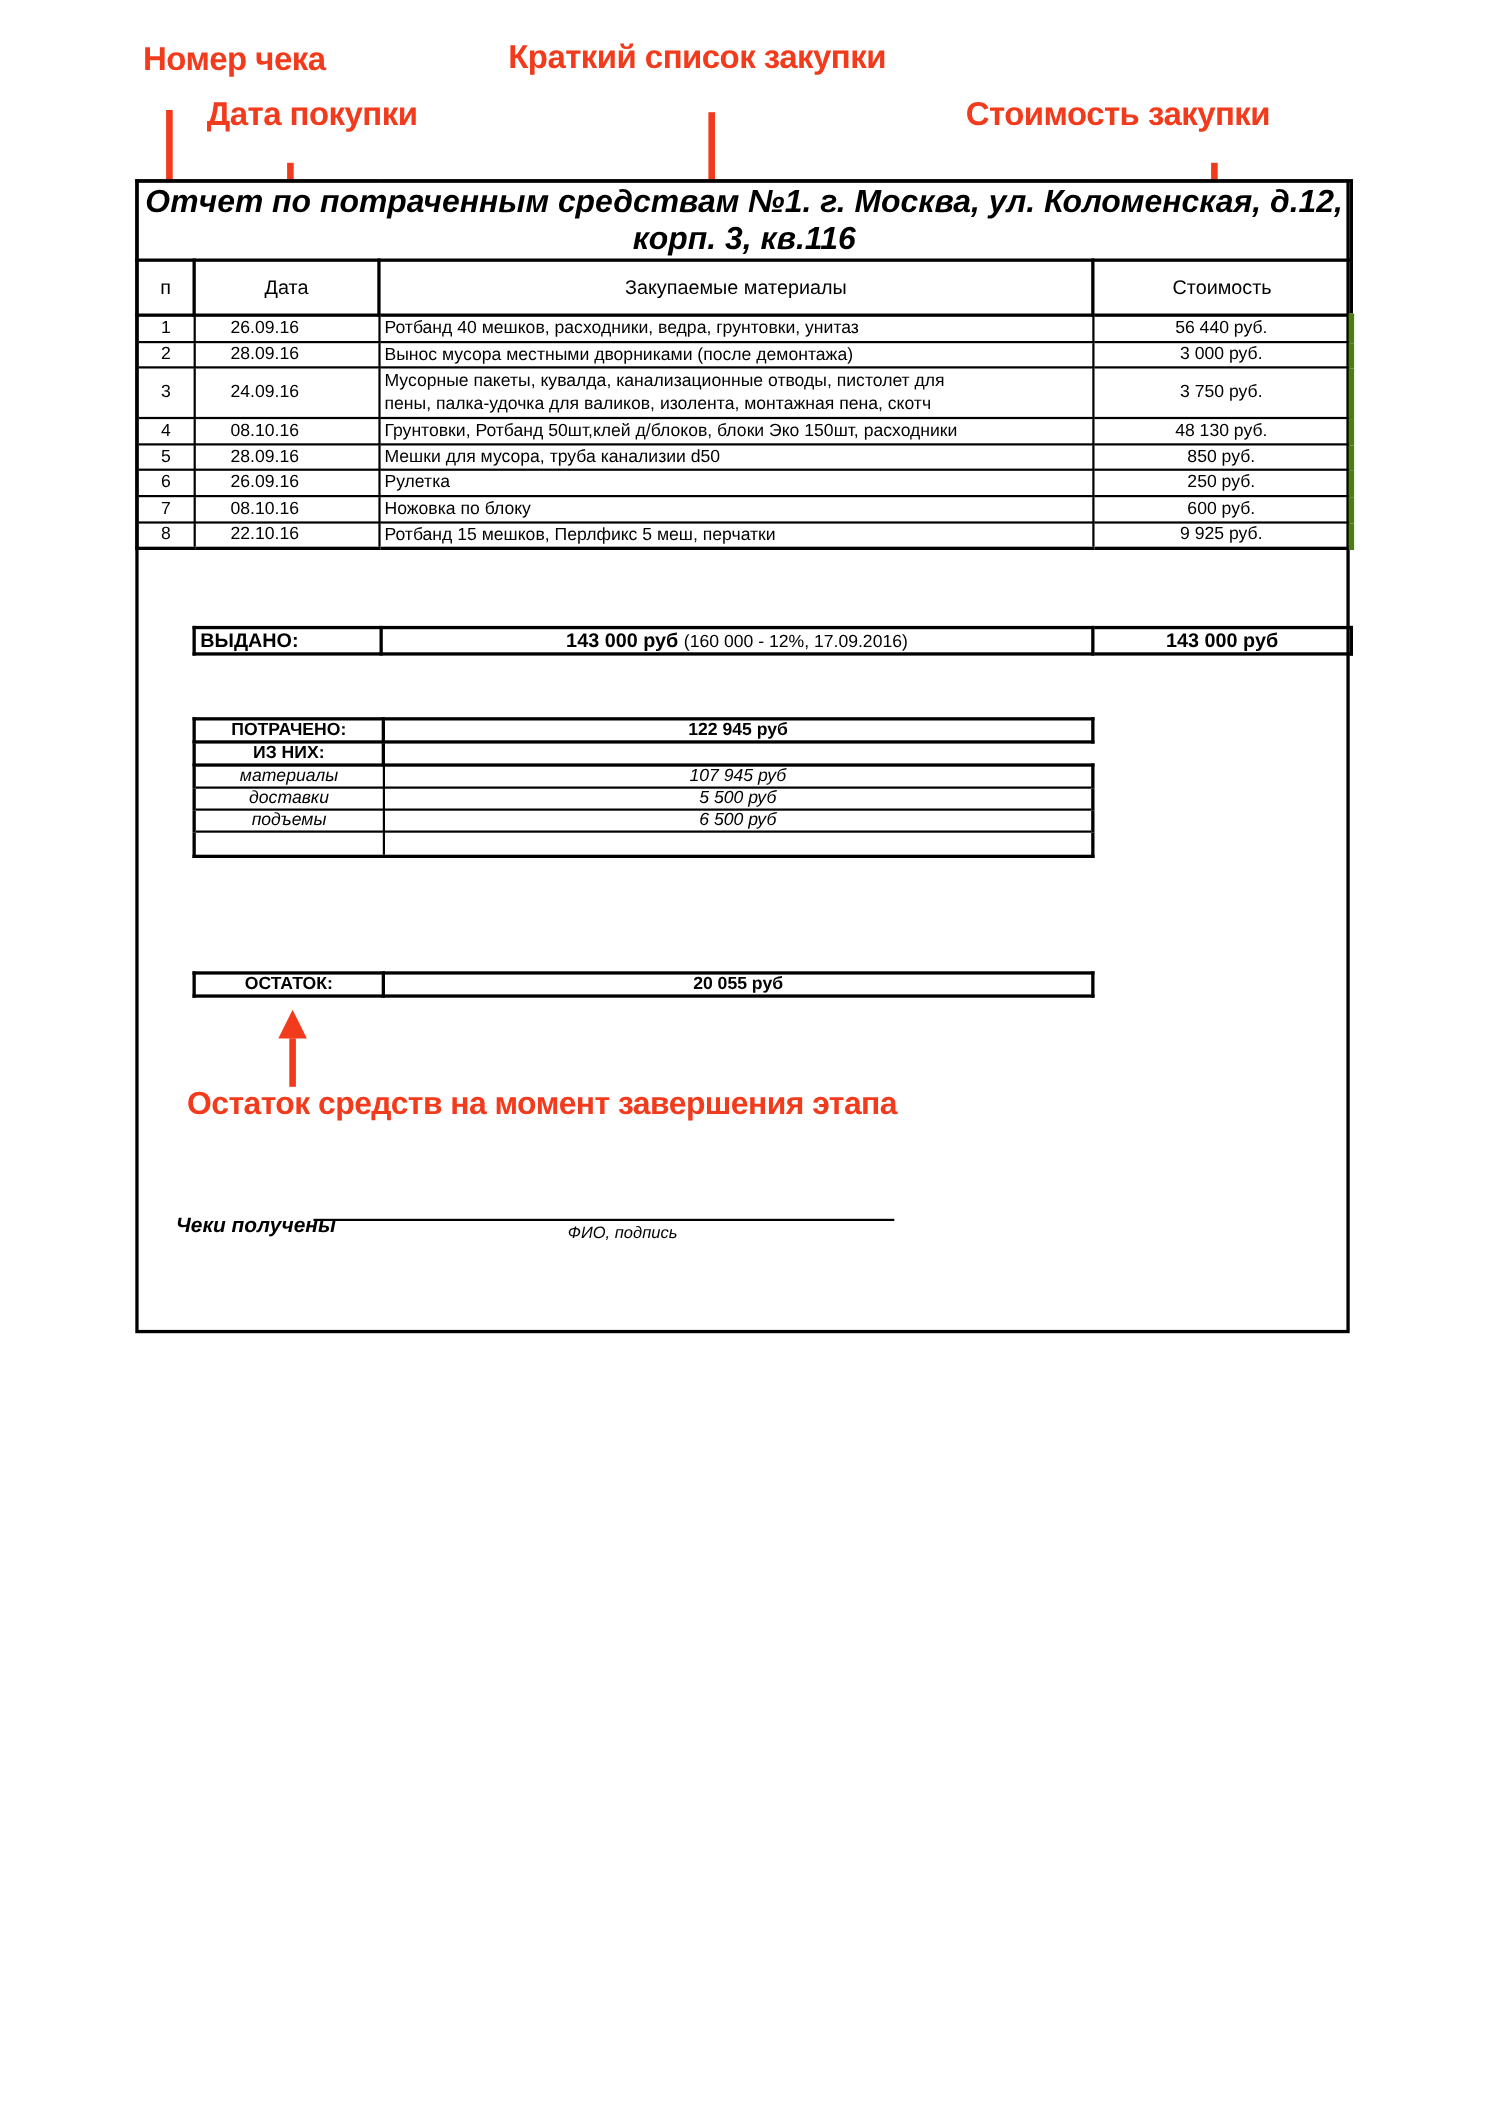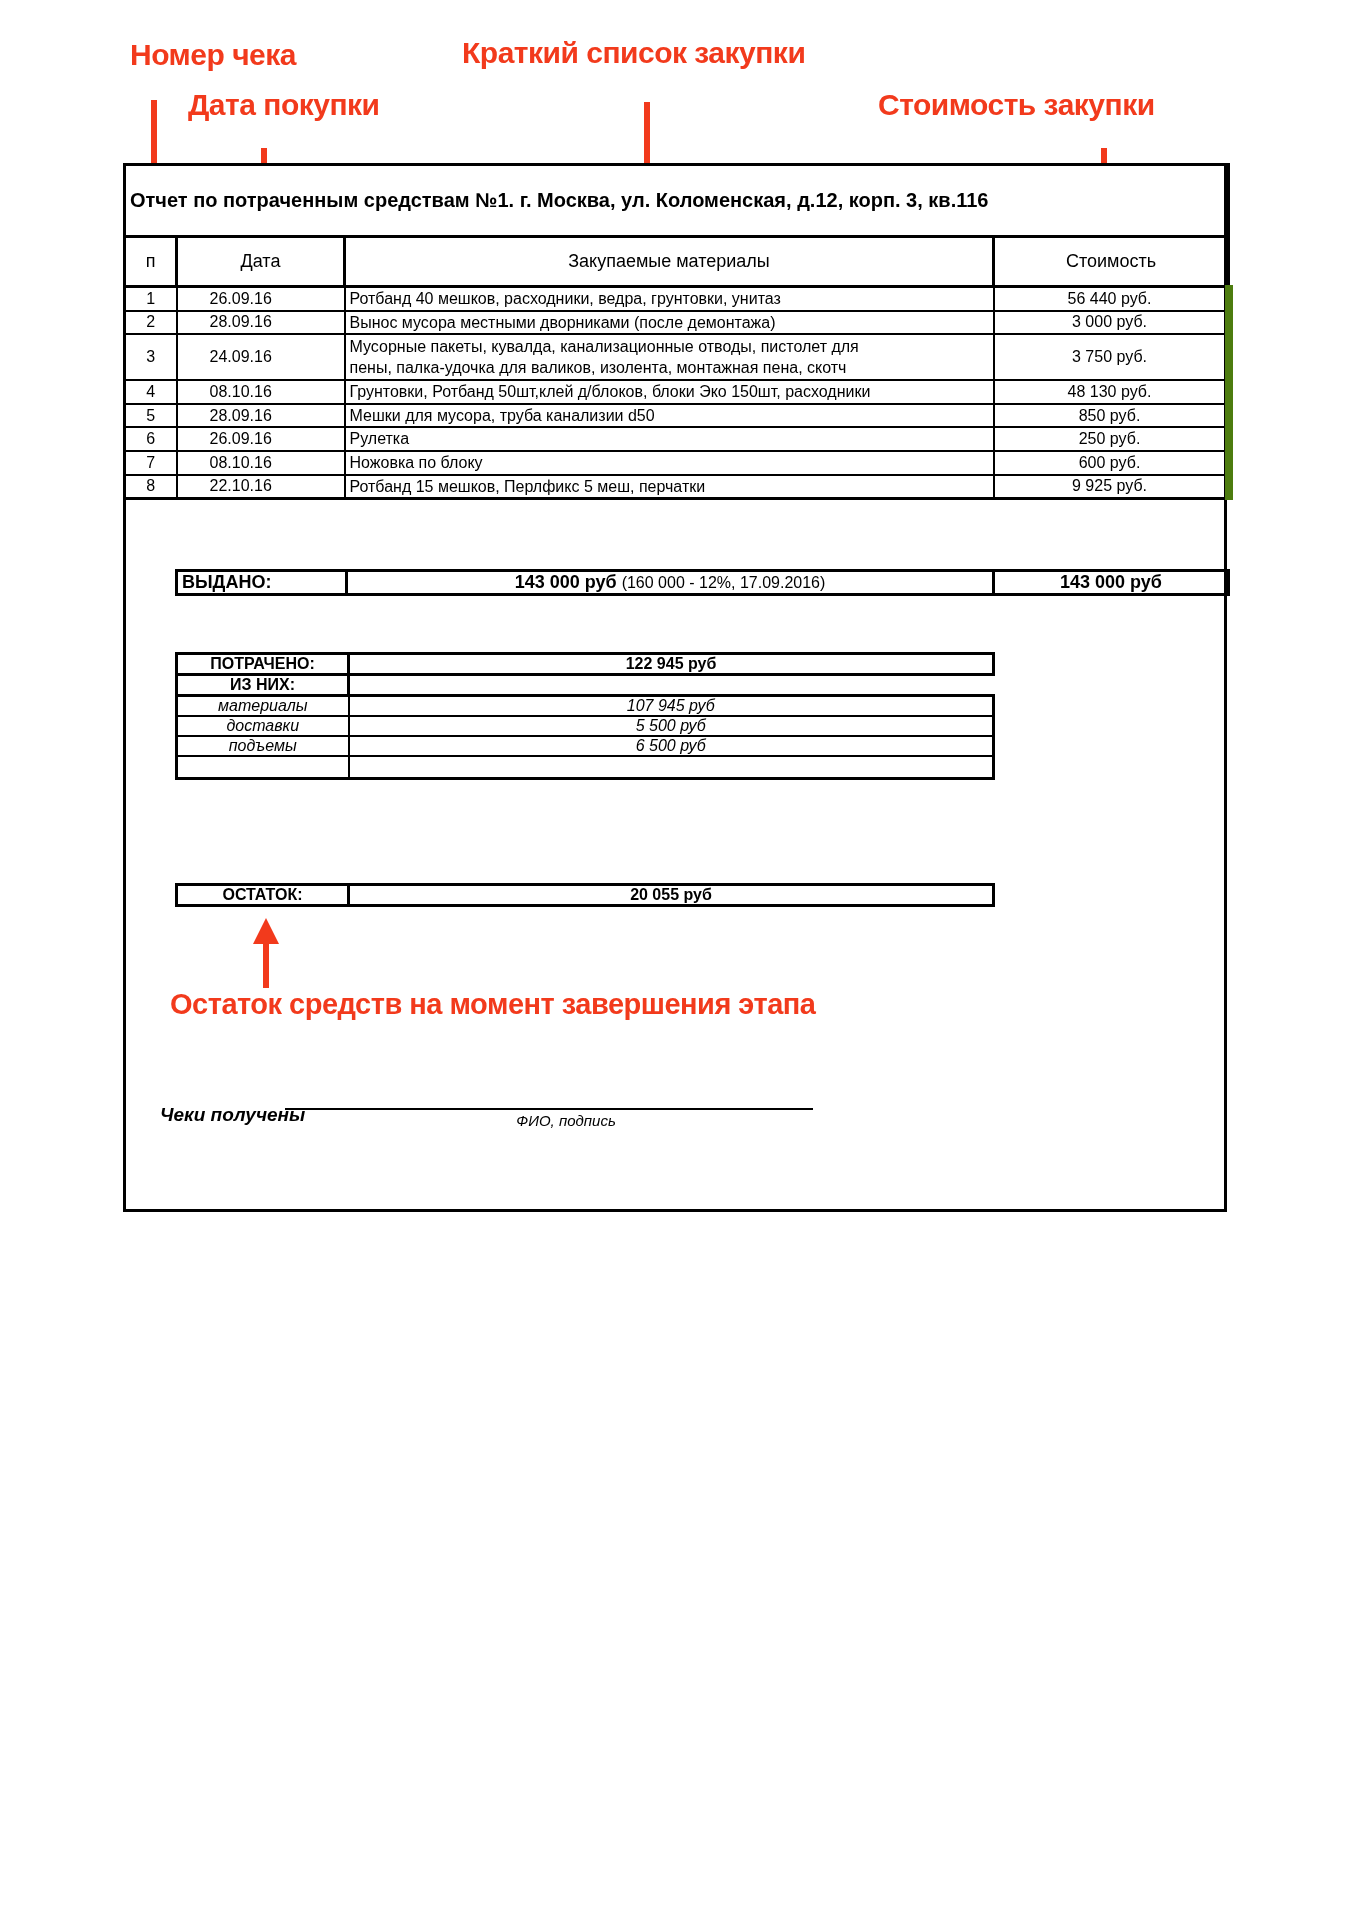--- a/index.html
+++ b/index.html
@@ -32,30 +32,30 @@
     border:3px solid #000;box-sizing:border-box;background:#fff;
   }
 
   
   table{border-collapse:collapse;table-layout:fixed;}
   td{box-sizing:border-box;vertical-align:middle;padding:0 4px;overflow:hidden;}
 
   .main-table{position:absolute;left:123px;top:163px;width:1104px;}
   .main-table td{border:2px solid #000;font-size:16px;}
   .main-table .title-cell{
-    border:3px solid #000;font-size:20px;font-weight:bold;height:72px;
+    border:3px solid #000;font-size:29px;font-weight:bold;text-align:center;height:72px;font-style:italic;
   }
   .main-table .hdr td{border:3px solid #000;font-size:18px;text-align:center;height:50px;font-weight:normal;}
   .main-table .c-num{text-align:center;}
   .main-table .c-date{text-align:left;padding-left:32px;}
   .main-table .c-mat{text-align:left;white-space:pre-wrap;line-height:1.35;}
   .main-table .c-cost{text-align:center;}
   .main-table tr.last td{border-bottom:3px solid #000;}
   .main-table td.edge-l{border-left:3px solid #000;}
-  .main-table td.edge-r{border-right:8px solid #4d7c0f;}
+  .main-table td.edge-r{border-right:5px solid #4d7c0f;}
 
   .issued-table{position:absolute;left:175px;top:569px;width:1052px;}
   .issued-table td{border:3px solid #000;height:22px;font-size:18px;margin-top:41px;}
   .issued-label{font-weight:bold;text-align:left;}
   .issued-mid{text-align:center;white-space:nowrap;}
   .issued-mid .amt{font-weight:bold;font-size:18px;}
   .issued-mid .note{font-weight:normal;font-size:16px;}
   .issued-right{font-weight:bold;text-align:center;}
 
   .spent-table{position:absolute;left:175px;top:652px;width:817px;}

